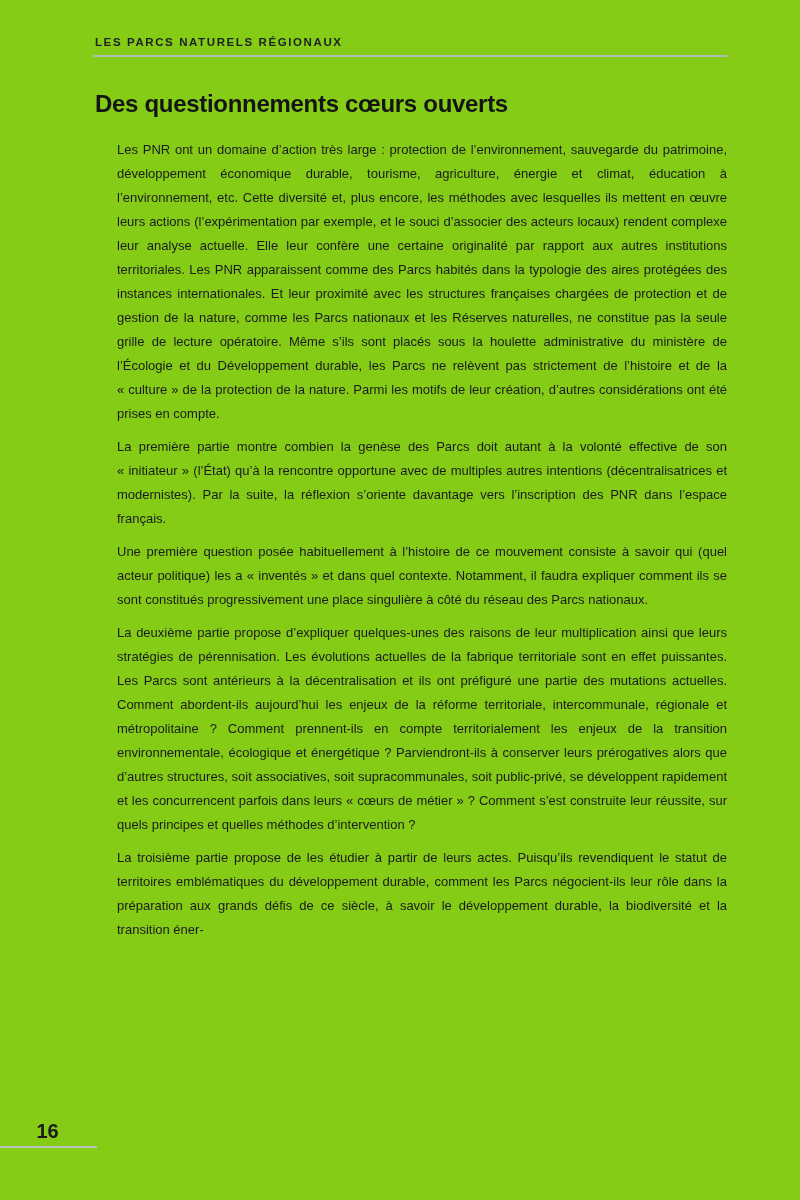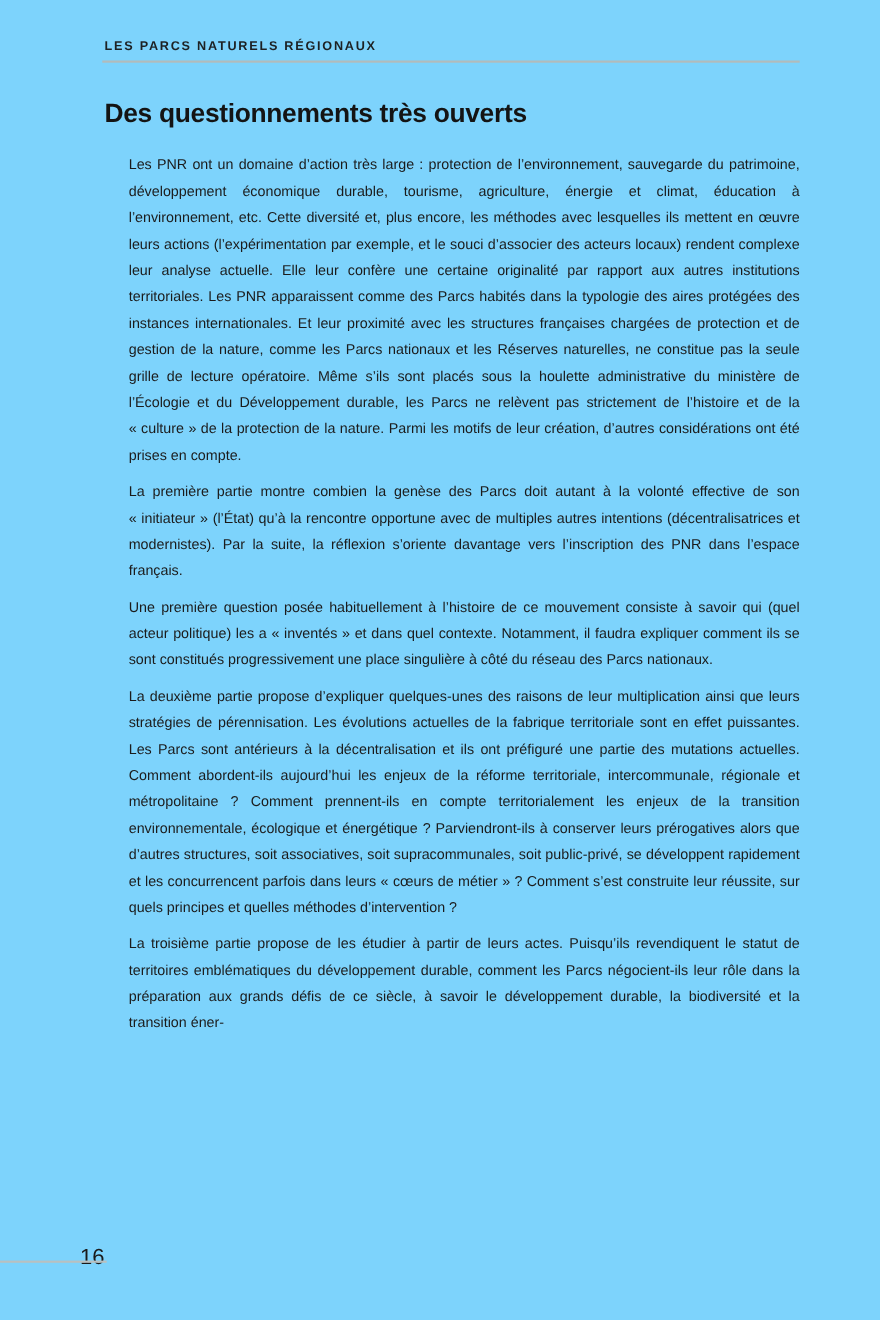--- a/index.html
+++ b/index.html
@@ -4,21 +4,21 @@
 <style>
   html, body {
     margin: 0;
     padding: 0;
     background: #ffffff;
   }
   .page {
     position: relative;
     width: 800px;
     height: 1200px;
-    background: #7dd3fc;
+    background: #84cc16;
     overflow: hidden;
     color: #1c1c1c;
   }
   .running-header {
     position: absolute;
     left: 95px;
     top: 36px;
     font-family: "Liberation Sans", sans-serif;
     font-size: 11.5px;
     font-weight: 700;
@@ -58,46 +58,45 @@
     color: #1b1b1b;
   }
   .body-text p {
     margin: 0 0 9px 0;
   }
   .page-number {
     position: absolute;
     left: 0;
     top: 1120px;
     width: 95px;
-    text-align: right;
+    text-align: center;
     font-family: "Liberation Sans", sans-serif;
     font-size: 20px;
-    font-weight: 400;
+    font-weight: 700;
     color: #1a1a1a;
-    margin-top: 12px;
   }
   .footer-rule {
     position: absolute;
     left: 0;
     top: 1146px;
     width: 97px;
     height: 2px;
     background: #b9c0c0;
   }
 </style>
 </head>
 <body>
 
 <div class="page">
 
   <div class="running-header">LES PARCS NATURELS RÉGIONAUX</div>
 
   <div class="header-rule"></div>
 
-  <h1 class="section-title">Des questionnements très ouverts</h1>
+  <h1 class="section-title">Des questionnements cœurs ouverts</h1>
 
   <div class="body-text">
     <p>Les PNR ont un domaine d’action très large&nbsp;: protection de l’environnement, sauvegarde du patrimoine, développement économique durable, tourisme, agriculture, énergie et climat, éducation à l’environnement, etc. Cette diversité et, plus encore, les méthodes avec lesquelles ils mettent en œuvre leurs actions (l’expérimentation par exemple, et le souci d’associer des acteurs locaux) rendent complexe leur analyse actuelle. Elle leur confère une certaine originalité par rapport aux autres institutions territoriales. Les PNR apparaissent comme des Parcs habités dans la typologie des aires protégées des instances internationales. Et leur proximité avec les structures françaises chargées de protection et de gestion de la nature, comme les Parcs nationaux et les Réserves naturelles, ne constitue pas la seule grille de lecture opératoire. Même s’ils sont placés sous la houlette administrative du ministère de l’Écologie et du Développement durable, les Parcs ne relèvent pas strictement de l’histoire et de la «&nbsp;culture&nbsp;» de la protection de la nature. Parmi les motifs de leur création, d’autres considérations ont été prises en compte.</p>
     <p>La première partie montre combien la genèse des Parcs doit autant à la volonté effective de son «&nbsp;initiateur&nbsp;» (l’État) qu’à la rencontre opportune avec de multiples autres intentions (décentralisatrices et modernistes). Par la suite, la réflexion s’oriente davantage vers l’inscription des PNR dans l’espace français.</p>
     <p>Une première question posée habituellement à l’histoire de ce mouvement consiste à savoir qui (quel acteur politique) les a «&nbsp;inventés&nbsp;» et dans quel contexte. Notamment, il faudra expliquer comment ils se sont constitués progressivement une place singulière à côté du réseau des Parcs nationaux.</p>
     <p>La deuxième partie propose d’expliquer quelques-unes des raisons de leur multiplication ainsi que leurs stratégies de pérennisation. Les évolutions actuelles de la fabrique territoriale sont en effet puissantes. Les Parcs sont antérieurs à la décentralisation et ils ont préfiguré une partie des mutations actuelles. Comment abordent-ils aujourd’hui les enjeux de la réforme territoriale, intercommunale, régionale et métropolitaine&nbsp;? Comment prennent-ils en compte territorialement les enjeux de la transition environnementale, écologique et énergétique&nbsp;? Parviendront-ils à conserver leurs prérogatives alors que d’autres structures, soit associatives, soit supracommunales, soit public-privé, se développent rapidement et les concurrencent parfois dans leurs «&nbsp;cœurs de métier&nbsp;»&nbsp;? Comment s’est construite leur réussite, sur quels principes et quelles méthodes d’intervention&nbsp;?</p>
     <p>La troisième partie propose de les étudier à partir de leurs actes. Puisqu’ils revendiquent le statut de territoires emblématiques du développement durable, comment les Parcs négocient-ils leur rôle dans la préparation aux grands défis de ce siècle, à savoir le développement durable, la biodiversité et la transition éner-</p>
   </div>
 
   <div class="page-number">16</div>

